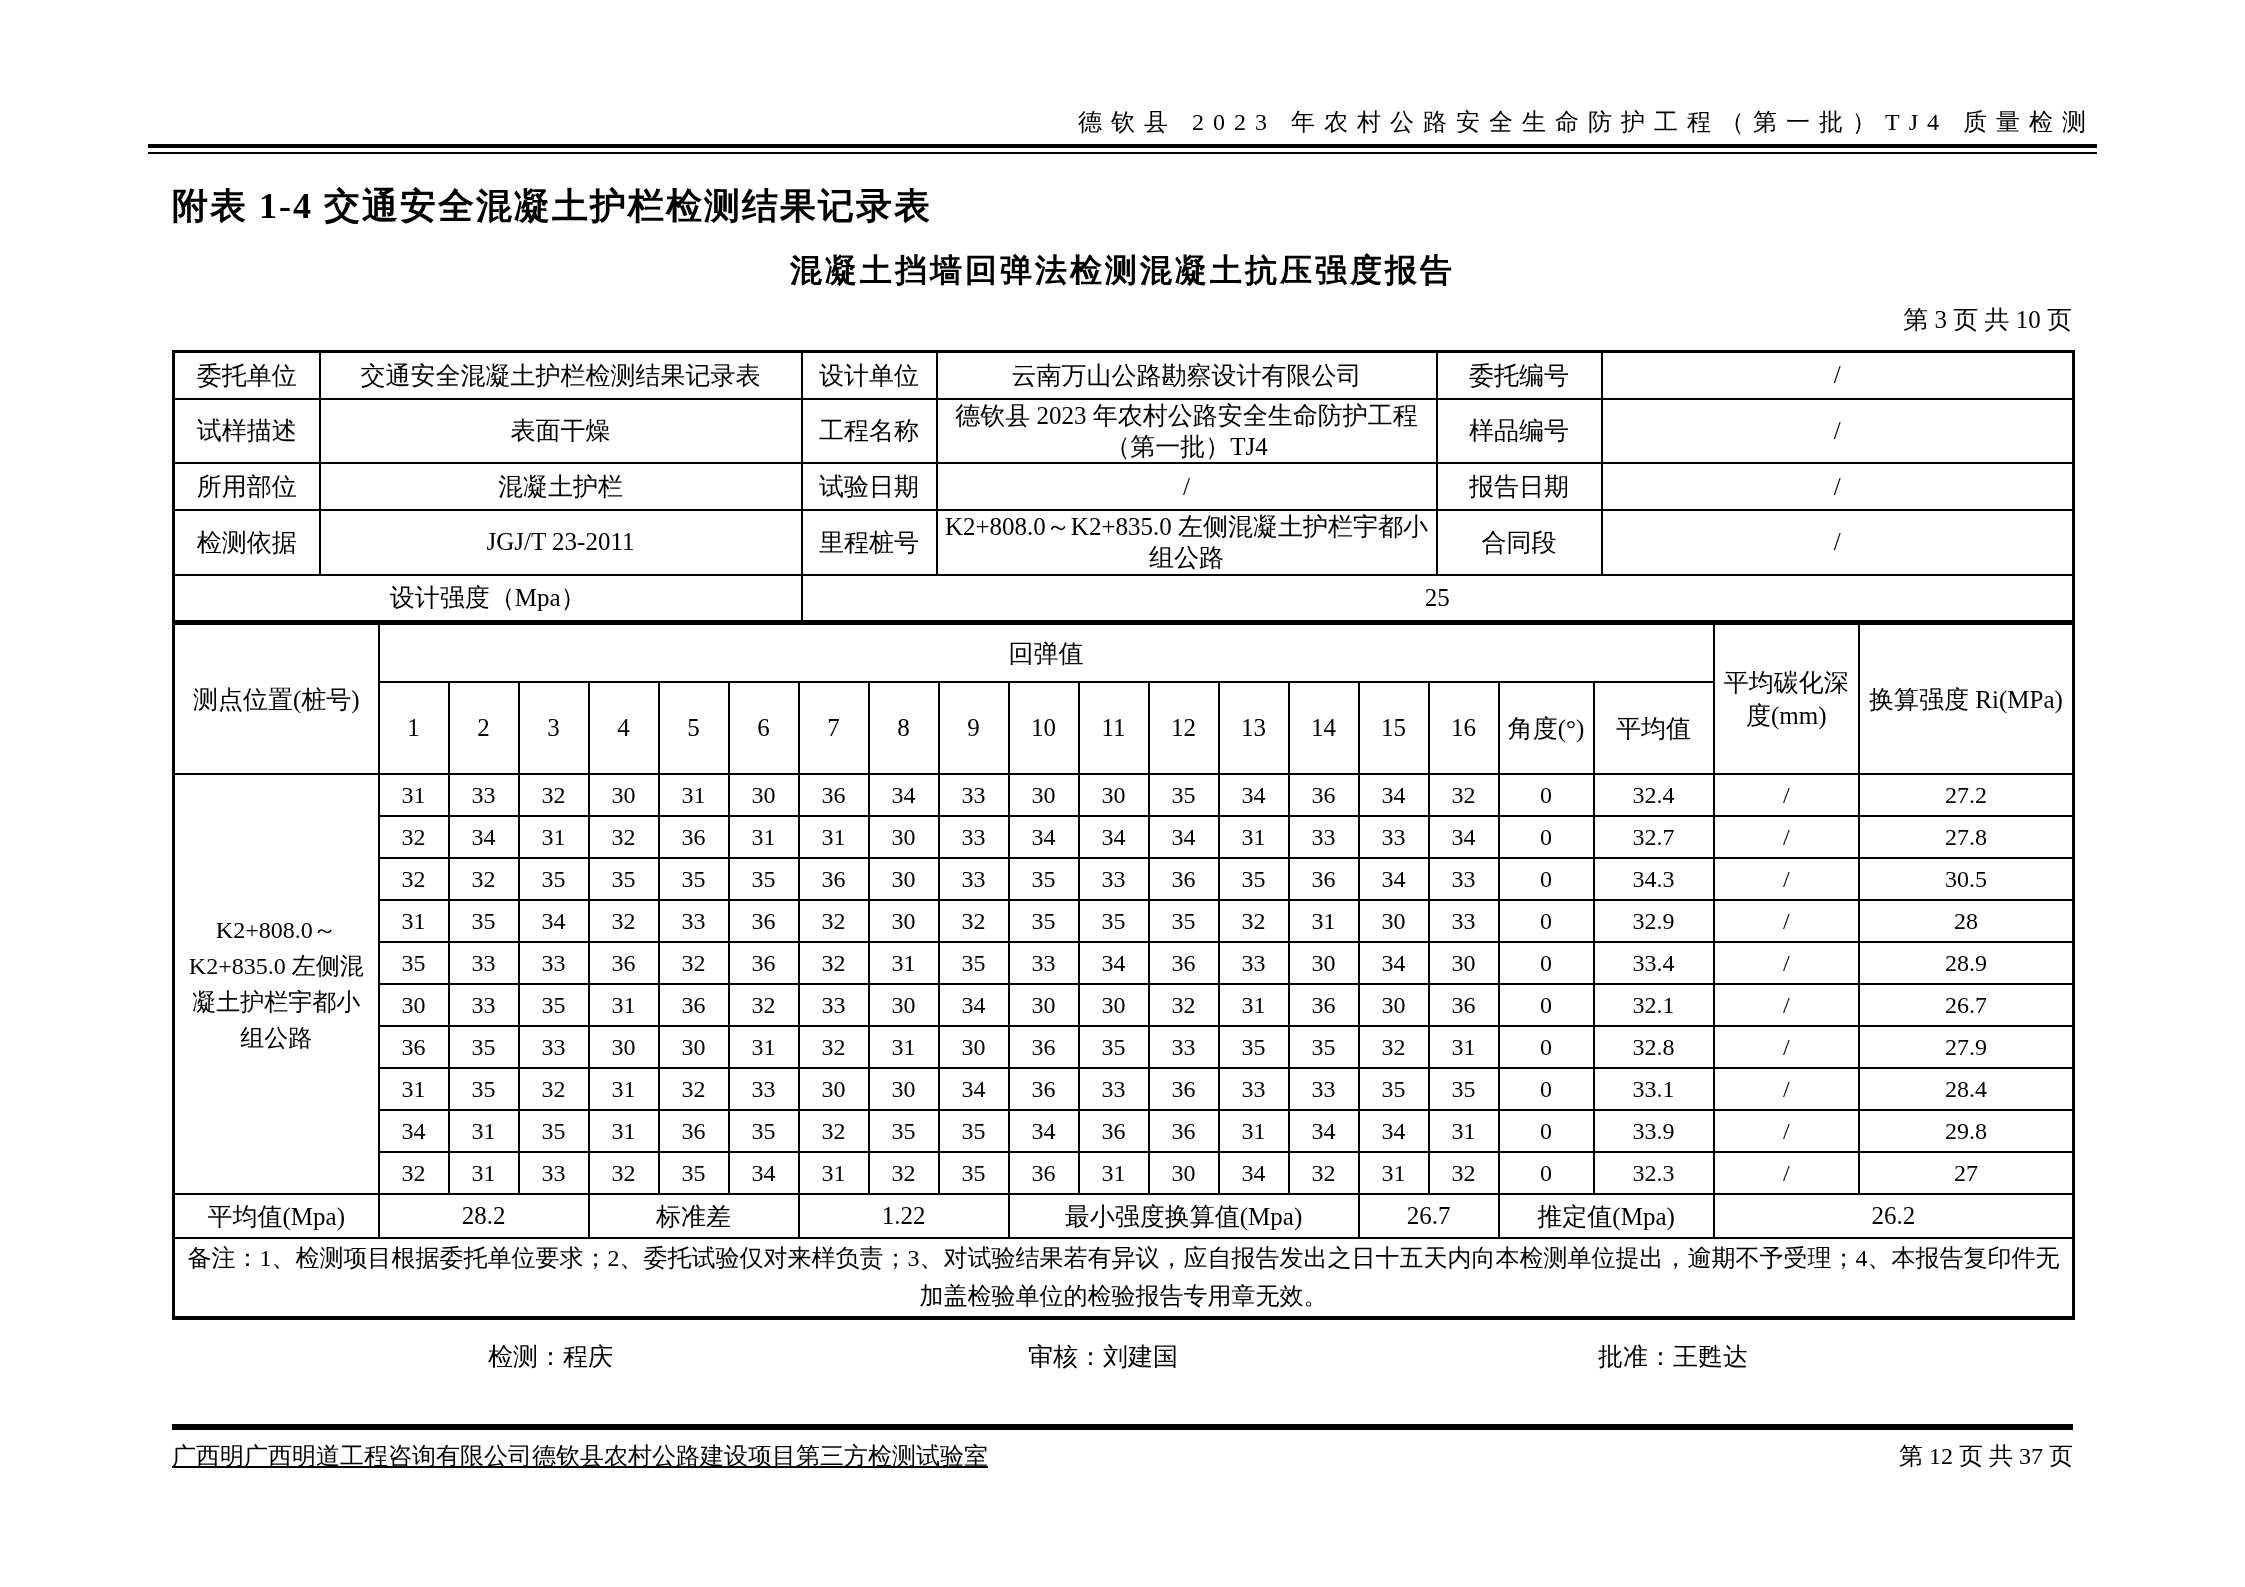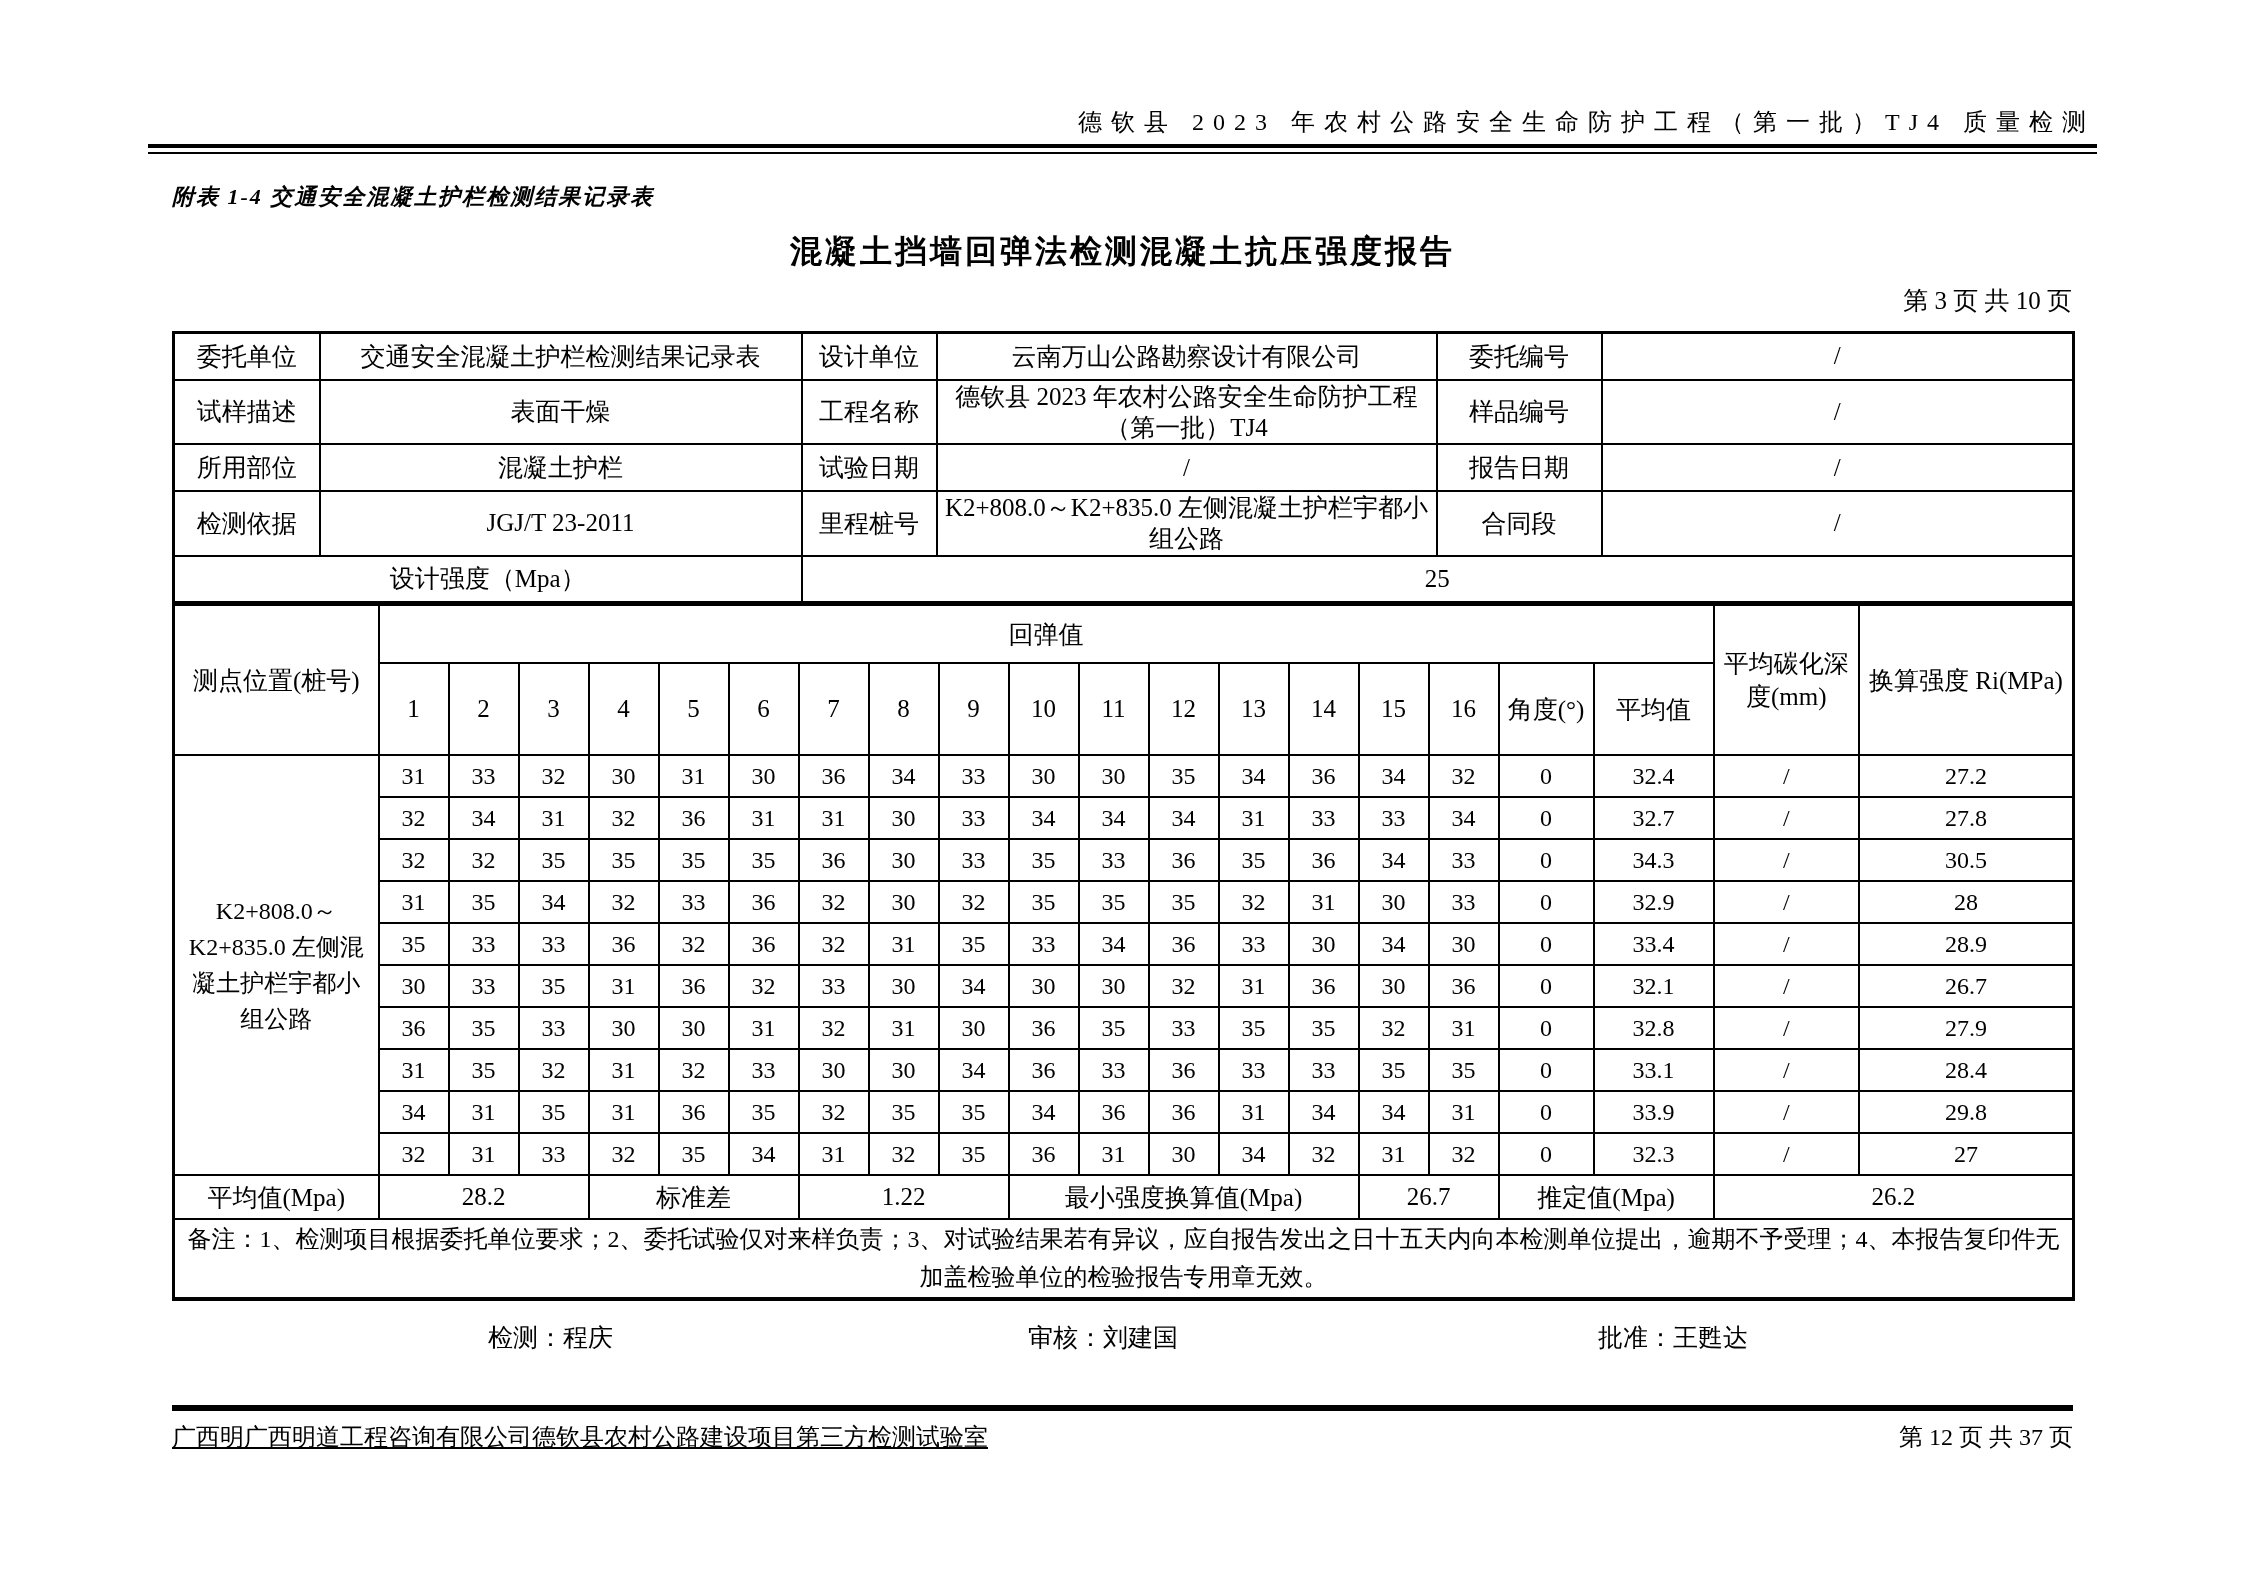--- a/index.html
+++ b/index.html
@@ -11,21 +11,21 @@
   .header {
     display:flex; justify-content:flex-end; align-items:baseline;
     margin:106px 150px 0 148px; font-size:24px;
   }
   .header-left { letter-spacing:9px; }
   .header-right { letter-spacing:11px; }
   .header-rule {
     margin:6px 148px 0; height:10px;
     border-top:4px solid #000; border-bottom:2px solid #000;
   }
-  .title-sub { margin:28px 172px 0; font-size:22px; font-weight:bold; letter-spacing:2px;font-style:italic; }
+  .title-sub { margin:28px 172px 0; font-size:36px; font-weight:bold; letter-spacing:2px; }
   .title-main { margin-top:18px; text-align:center; font-size:32px; font-weight:bold; letter-spacing:3px; }
   .page-indicator { margin:10px 173px 0; text-align:right; font-size:25px; }
 
   table.doc-table {
     border-collapse:collapse; table-layout:fixed;
     margin-left:172px; width:1900px;
   }
   .doc-table td, .doc-table th {
     border:2px solid #000; text-align:center; vertical-align:middle;
     font-weight:normal; overflow:hidden;

